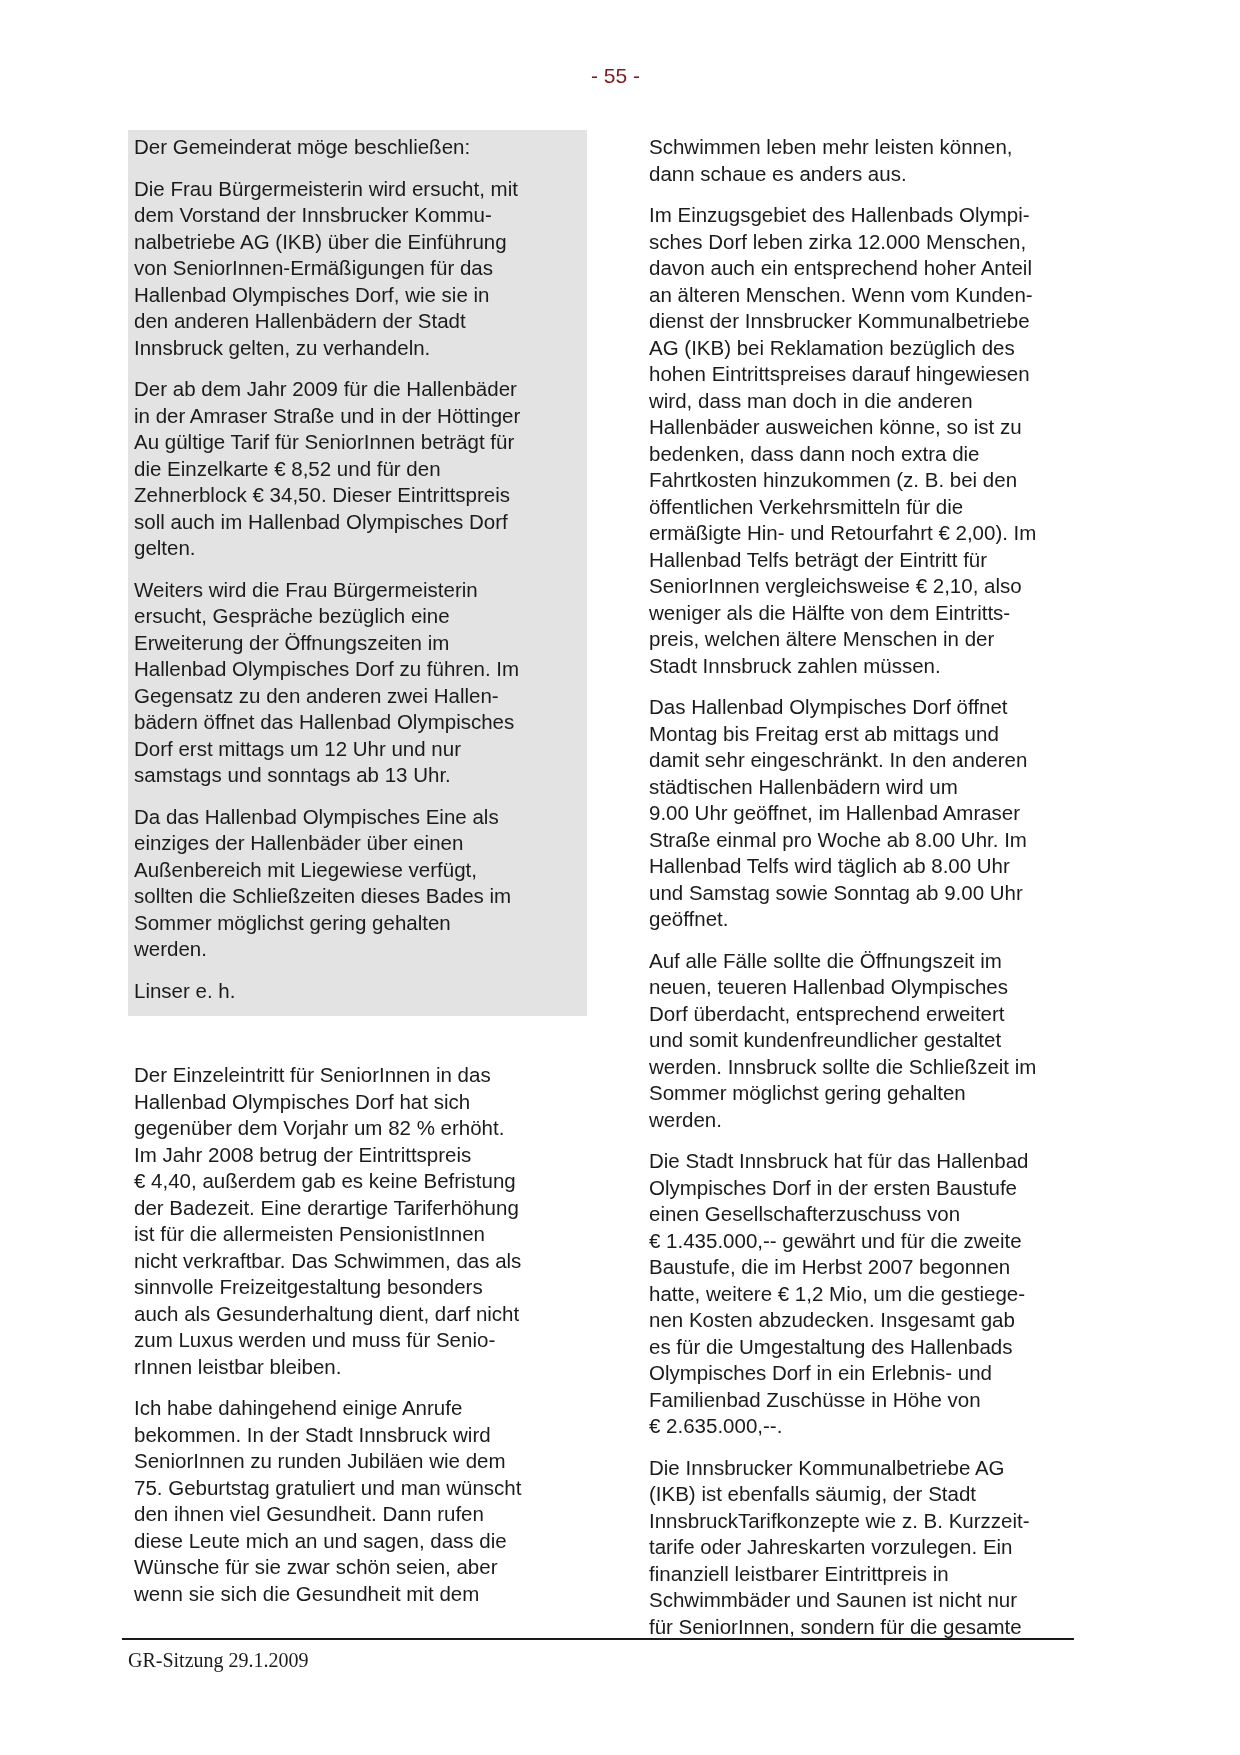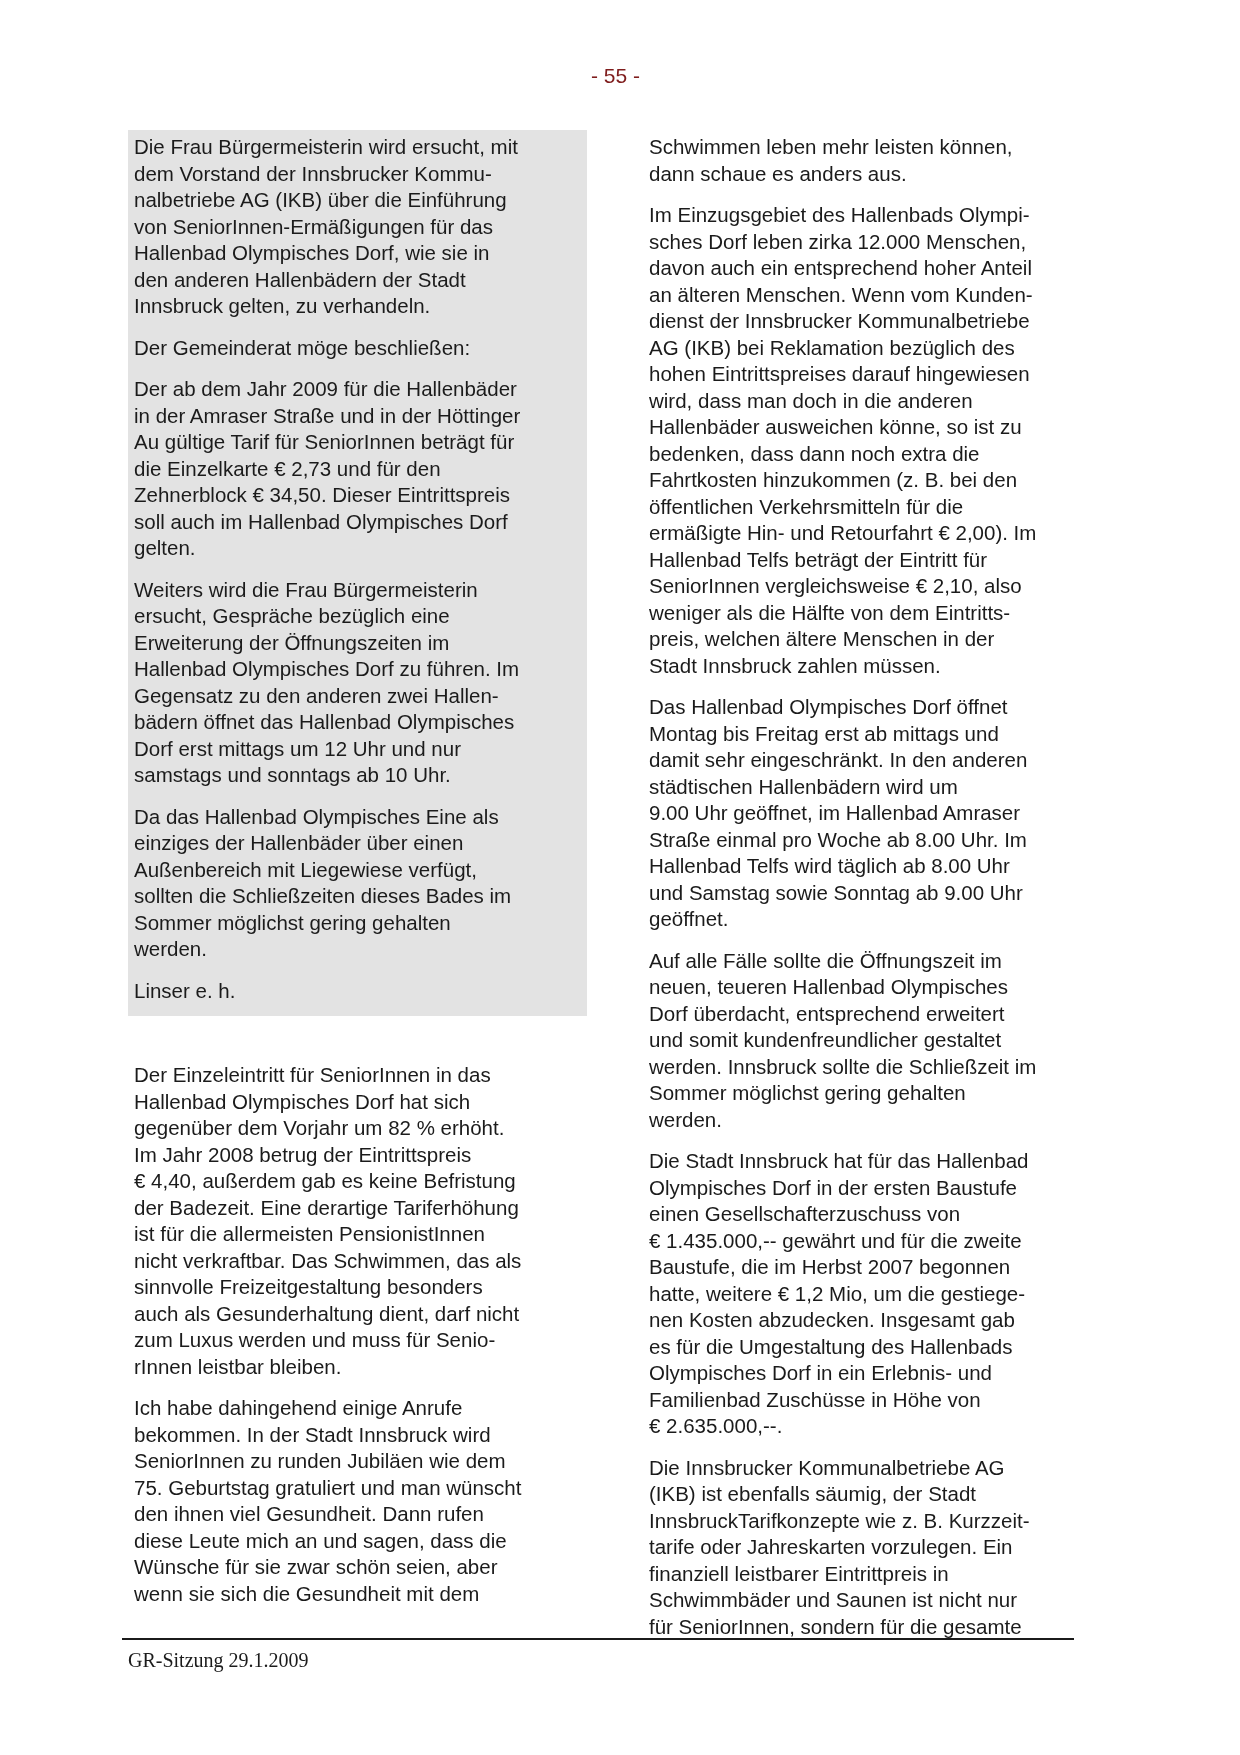--- a/index.html
+++ b/index.html
@@ -73,43 +73,43 @@
 <body>
 
 <div class="page">
 
   <div class="page-number">- 55 -</div>
 
   <div class="columns">
 
     <div class="col col-left">
       <div class="motion-block">
+        <p>Der Gemeinderat möge beschließen:</p>
         <p>Die Frau Bürgermeisterin wird ersucht, mit
 dem Vorstand der Innsbrucker Kommu-
 nalbetriebe AG (IKB) über die Einführung
 von SeniorInnen-Ermäßigungen für das
 Hallenbad Olympisches Dorf, wie sie in
 den anderen Hallenbädern der Stadt
 Innsbruck gelten, zu verhandeln.</p>
-        <p>Der Gemeinderat möge beschließen:</p>
         <p>Der ab dem Jahr 2009 für die Hallenbäder
 in der Amraser Straße und in der Höttinger
 Au gültige Tarif für SeniorInnen beträgt für
-die Einzelkarte € 2,73 und für den
+die Einzelkarte € 8,52 und für den
 Zehnerblock € 34,50. Dieser Eintrittspreis
 soll auch im Hallenbad Olympisches Dorf
 gelten.</p>
         <p>Weiters wird die Frau Bürgermeisterin
 ersucht, Gespräche bezüglich eine
 Erweiterung der Öffnungszeiten im
 Hallenbad Olympisches Dorf zu führen. Im
 Gegensatz zu den anderen zwei Hallen-
 bädern öffnet das Hallenbad Olympisches
 Dorf erst mittags um 12 Uhr und nur
-samstags und sonntags ab 10 Uhr.</p>
+samstags und sonntags ab 13 Uhr.</p>
         <p>Da das Hallenbad Olympisches Eine als
 einziges der Hallenbäder über einen
 Außenbereich mit Liegewiese verfügt,
 sollten die Schließzeiten dieses Bades im
 Sommer möglichst gering gehalten
 werden.</p>
         <p>Linser e. h.</p>
       </div>
       <p>Der Einzeleintritt für SeniorInnen in das
 Hallenbad Olympisches Dorf hat sich

